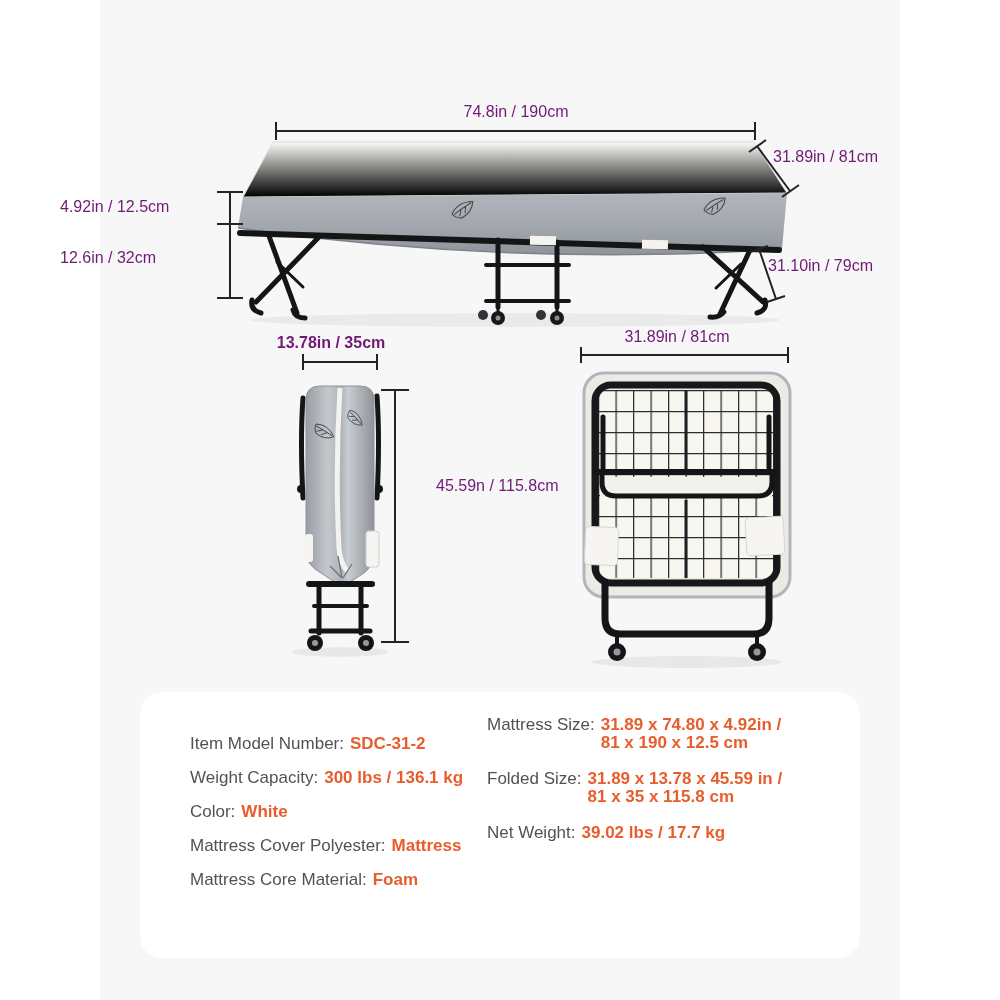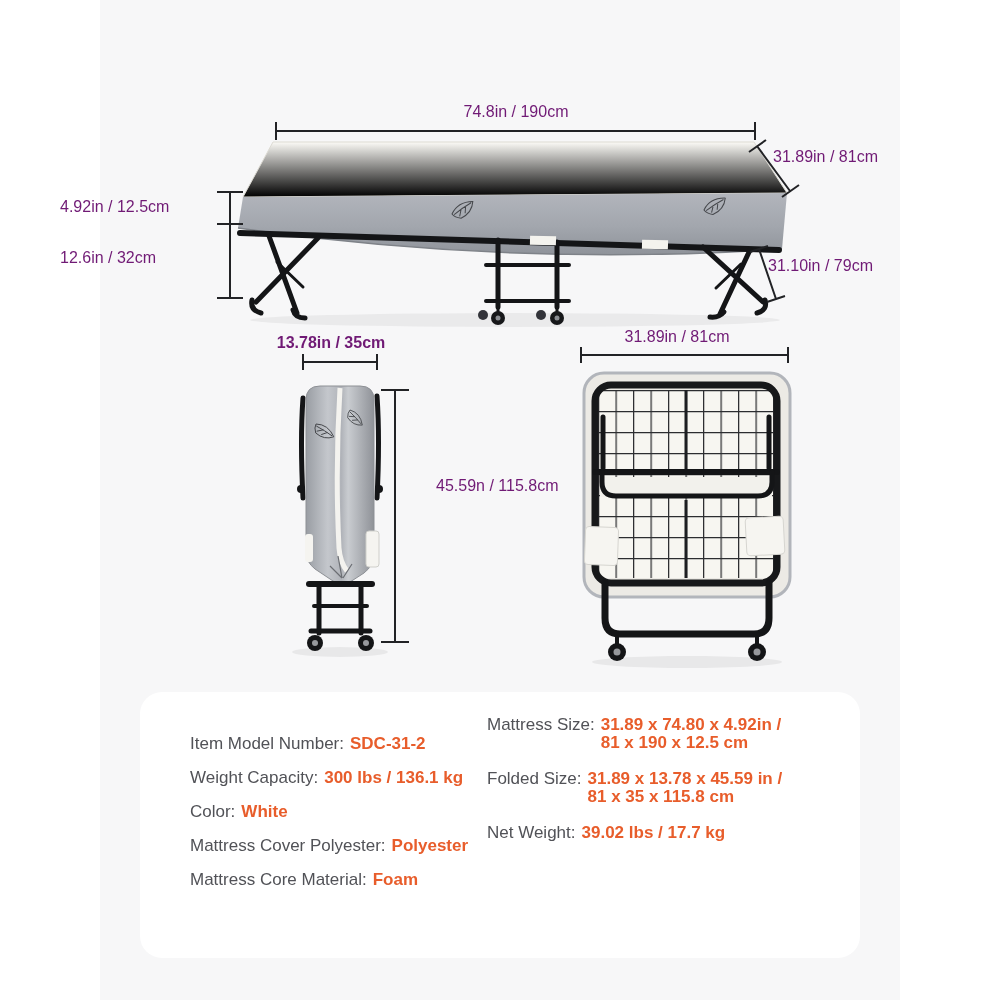--- a/index.html
+++ b/index.html
@@ -165,21 +165,21 @@
       <div class="srow">
         <span class="lab">Item Model Number:</span><span class="val">SDC-31-2</span>
       </div>
       <div class="srow">
         <span class="lab">Weight Capacity:</span><span class="val">300 lbs / 136.1 kg</span>
       </div>
       <div class="srow">
         <span class="lab">Color:</span><span class="val">White</span>
       </div>
       <div class="srow">
-        <span class="lab">Mattress Cover Polyester:</span><span class="val">Polyester</span>
+        <span class="lab">Mattress Cover Polyester:</span><span class="val">Mattress</span>
       </div>
       <div class="srow">
         <span class="lab">Mattress Core Material:</span><span class="val">Foam</span>
       </div>
     </div>
     <div class="col-r">
       <div class="srow2">
         <span class="lab">Mattress Size:</span>
         <span class="valblk">
             <span class="val">31.89 x 74.80 x 4.92in /</span>

